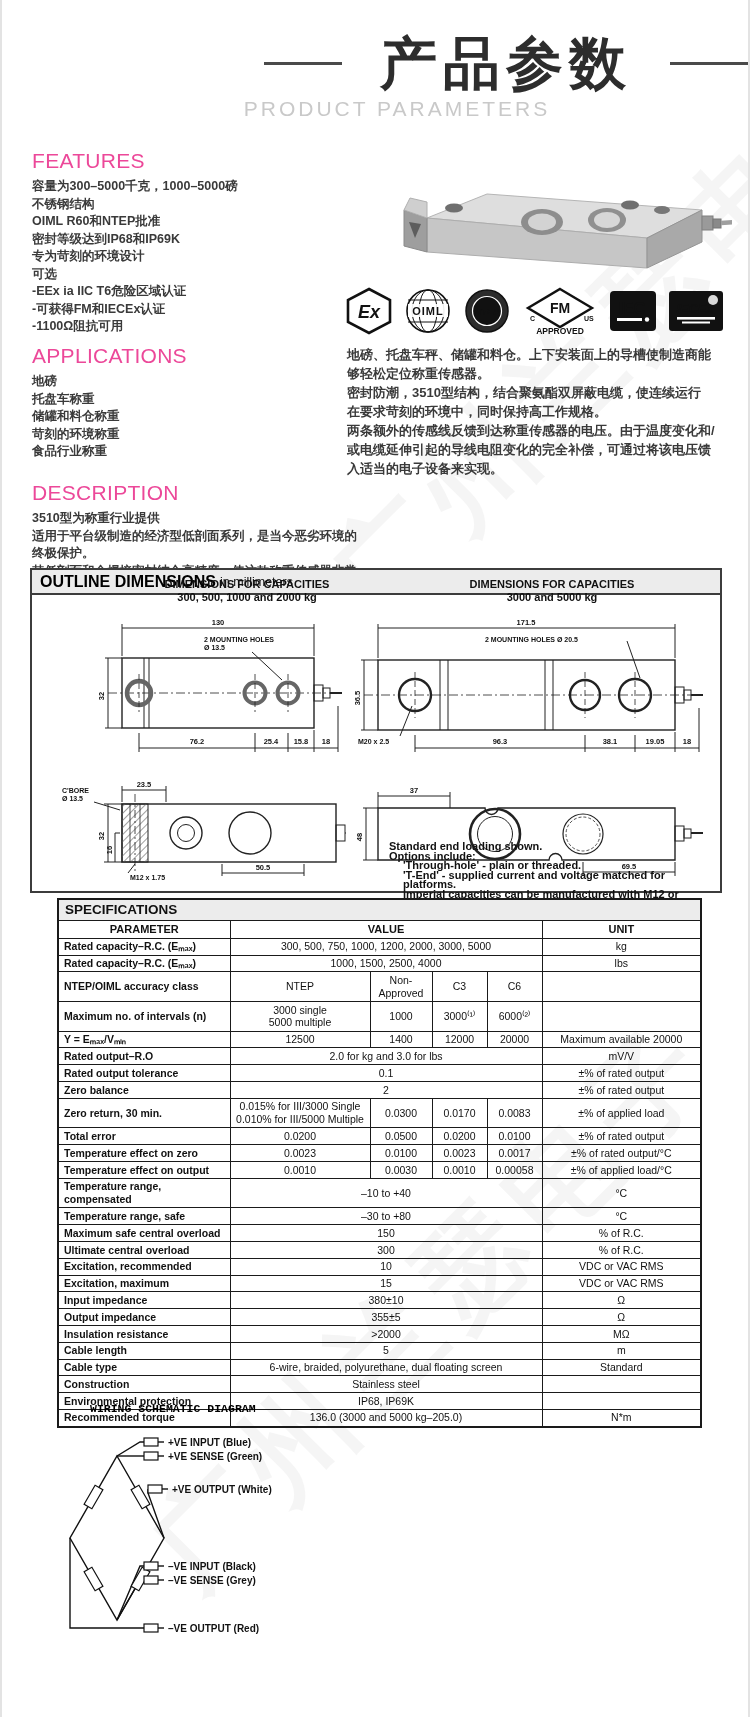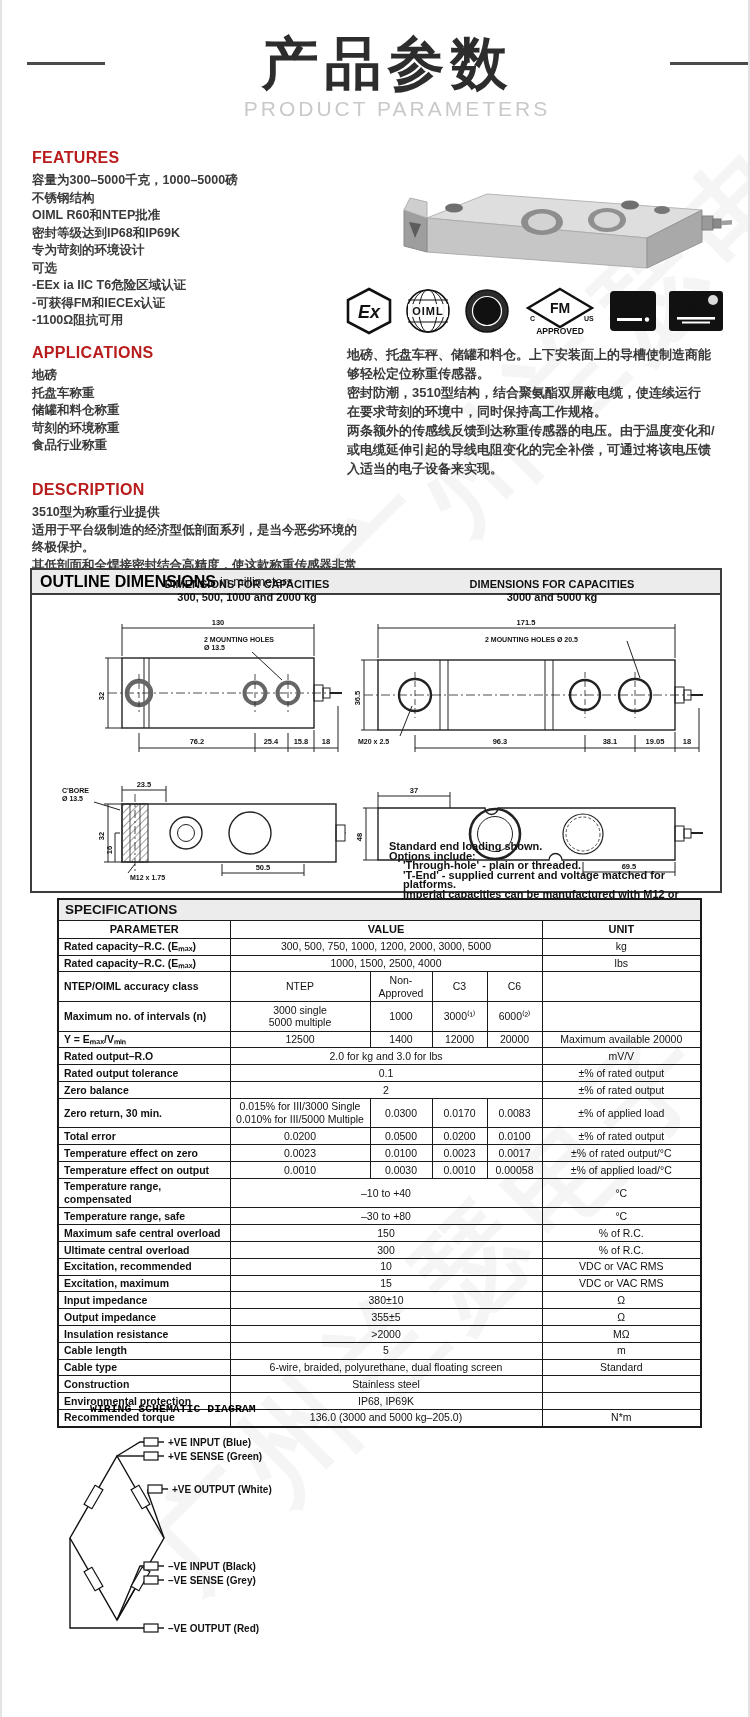--- a/index.html
+++ b/index.html
@@ -2,26 +2,26 @@
 <html><head>
 <meta charset="utf-8">
 <style>
   html,body{margin:0;padding:0;}
   body{width:750px;height:1717px;background:#fff;position:relative;
        font-family:"Liberation Sans",sans-serif;color:#222;overflow:hidden;
        border-left:2px solid #e3e3e3;border-right:2px solid #e3e3e3;box-sizing:border-box;}
   .abs{position:absolute;}
   
   .hdr{left:0;top:32px;width:100%;text-align:center;}
-  .hdr-row{display:flex;align-items:center;justify-content:space-between;gap:12px;padding-left:25px;}
+  .hdr-row{display:flex;align-items:center;justify-content:flex-end;gap:38px;padding-left:25px;}
   .hdr-line{width:78px;height:3px;background:#4a4a4a;}
   .hdr-title{font-size:57px;font-weight:bold;color:#2d2d2d;letter-spacing:6px;line-height:1.1;}
   .hdr-sub{font-size:21px;color:#c9c9c9;letter-spacing:3px;margin-top:2px;padding-left:44px;}
   
-  .sec-h{font-size:16px;font-weight:bold;color:#b91c1c;letter-spacing:.3px;margin-bottom:5px;}
+  .sec-h{font-size:21px;font-weight:normal;color:#ec4899;letter-spacing:.3px;margin-bottom:5px;}
   .body-lines div{font-size:12.5px;font-weight:600;color:#3a3a3a;line-height:17.5px;}
   .intro p,.intro div{font-size:13px;font-weight:600;color:#3a3a3a;line-height:19px;margin:0;}
   .desc-lines div{width:330px;}
   
   .certs{display:flex;align-items:center;gap:11px;}
   
   .outline-box{left:28px;top:568px;width:692px;height:325px;border:2px solid #3c3c3c;box-sizing:border-box;background:#fff;}
   .outline-hdr{height:23px;background:#ececec;border-bottom:2px solid #3c3c3c;display:flex;align-items:center;padding-left:8px;}
   .outline-hdr b{font-size:16px;color:#000;}
   .outline-hdr span{font-size:12.5px;color:#111;margin-left:4px;}

